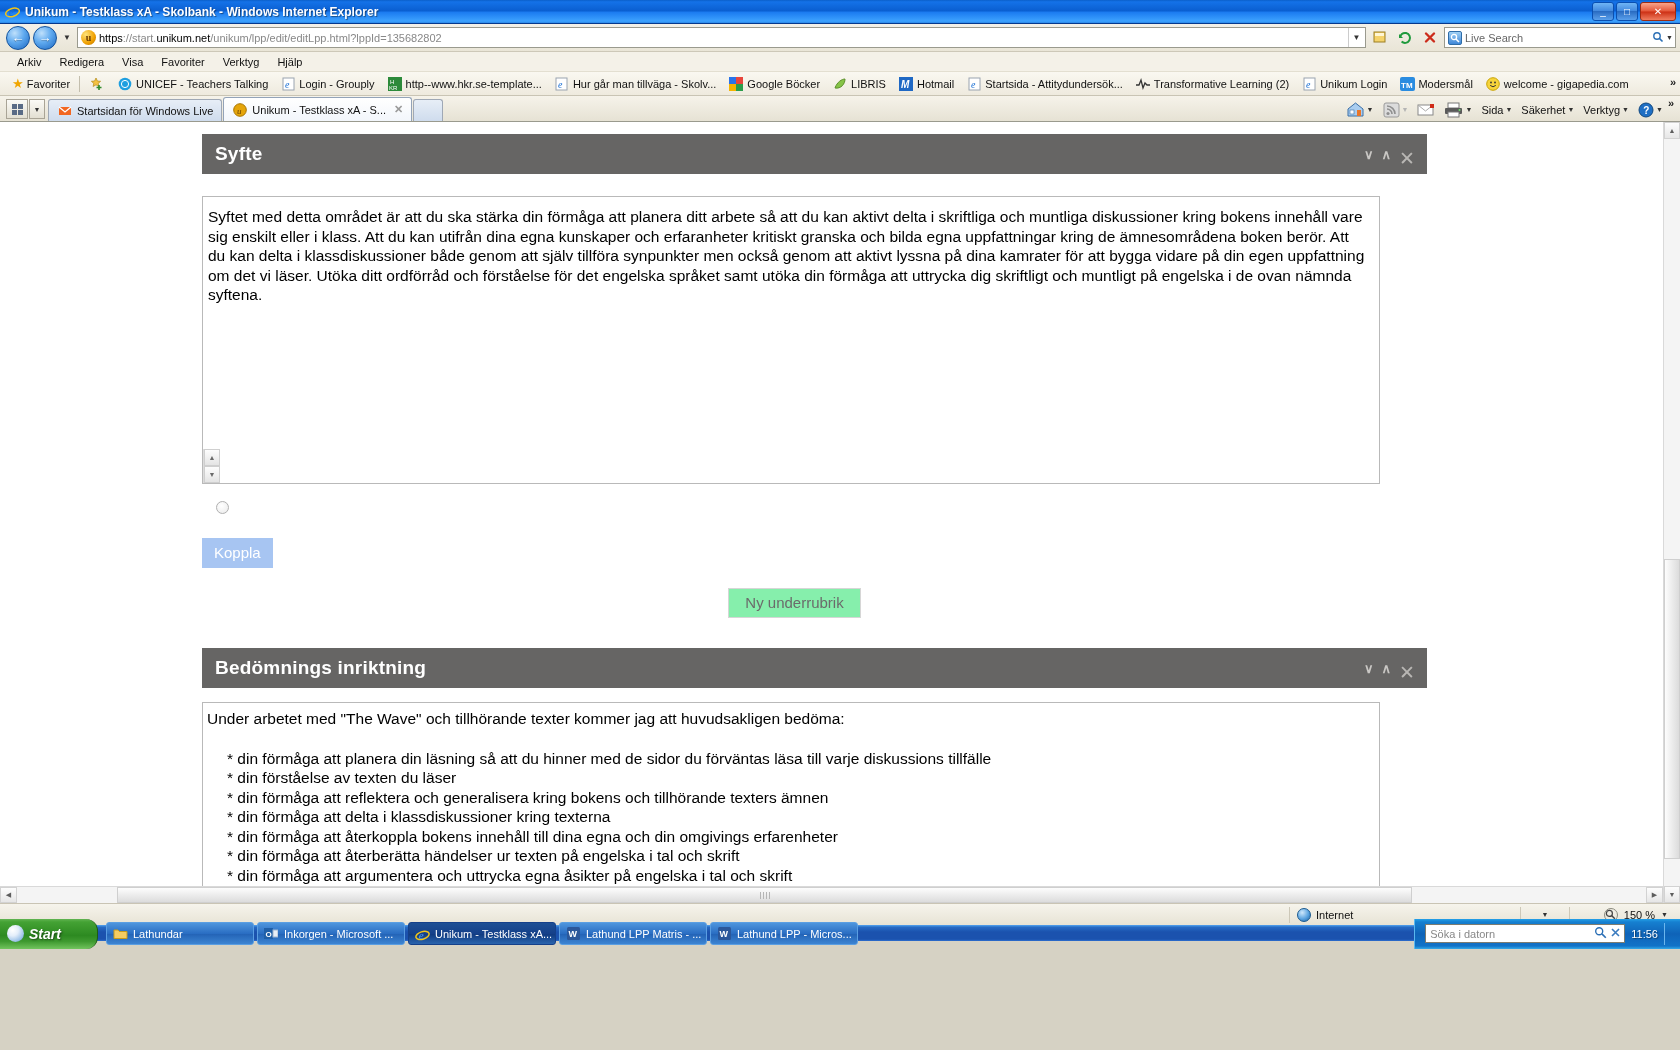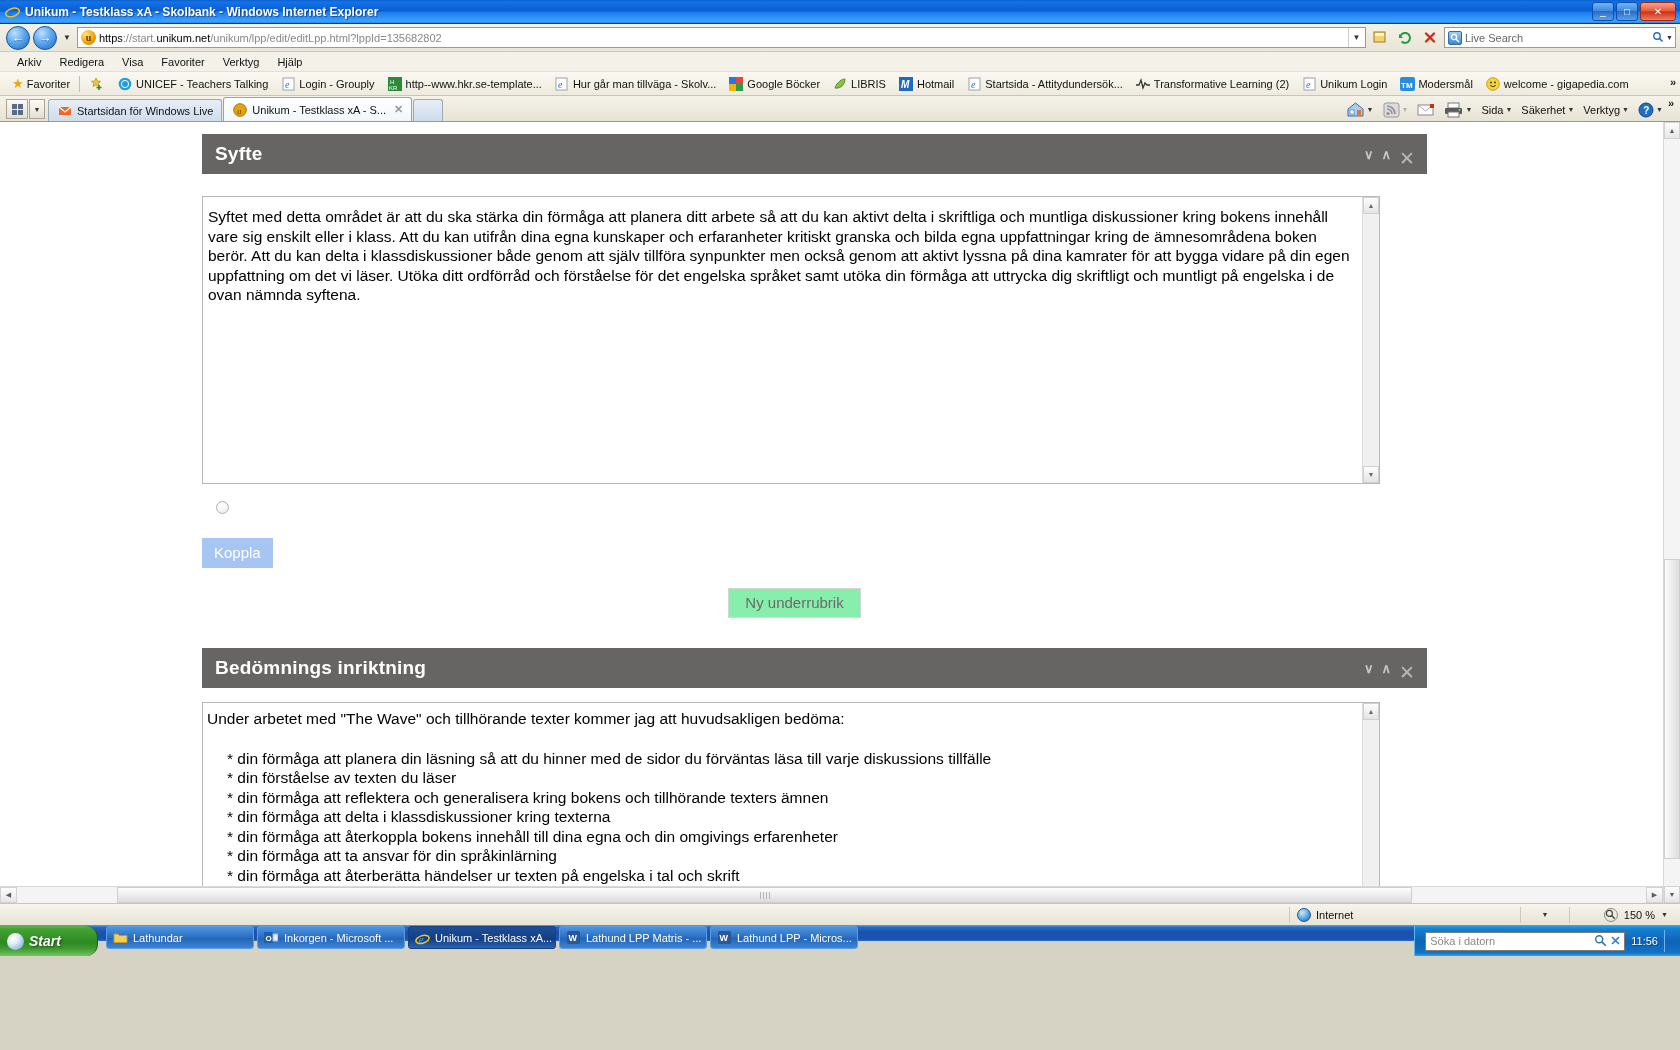--- a/index.html
+++ b/index.html
@@ -194,20 +194,21 @@
   .sec-ctrls .xx { color: #b9b7b4; font-size: 19px; line-height: 1; position: relative; top: 4px; }
 
   .sec-body { padding: 0; }
 
   .textarea-box {
     margin: 22px 47px 0 0;
     border: 1px solid #b9b9b9;
     background: #fff;
     display: flex;
     position: relative;
+    flex-direction: column;
   }
   .ta-text {
     flex: 1;
     padding: 10px 10px 10px 5px;
     font-size: 15.5px;
     color: #000;
     line-height: 19.5px;
   }
   .ta-text p { margin: 0; }
 
@@ -318,21 +319,21 @@
     width: 14px; height: 14px; border-radius: 50%;
     background: radial-gradient(circle at 35% 30%, #cfe8fb, #5ba4e0 55%, #1e5f9e);
     border: 1px solid #19598f;
   }
   .zoom-ico { width:14px;height:14px;border:1px solid #8a8a7e;border-radius:50%;display:flex;align-items:center;justify-content:center;font-size:8px;color:#333;}
 
   
   .taskbar {
     height: 16px;
     background: linear-gradient(to bottom, #3f8cdb 0%, #276ac4 8%, #1b52ae 40%, #1b52ae 88%, #2e6fd0 100%);
-    display: flex; align-items: flex-start;
+    display: flex; align-items: center;
     border-top: 1px solid #4a97e6;
   }
   .startbtn {
     height: 30px; width: 98px;
     background: linear-gradient(to bottom, #61b451 0%, #44a234 10%, #2d8a21 55%, #3f9a30 75%, #72c45e 100%);
     border-radius: 0 12px 12px 0;
     display: flex; align-items: center; gap: 5px;
     padding-left: 7px;
     color: #fff; font-size: 14px; font-weight: bold; font-style: italic;
     text-shadow: 1px 1px 2px rgba(0,0,0,.5);
@@ -732,21 +733,20 @@
         <div class="sec-body">
           <div class="textarea-box" style="height:250px; margin-top:14px;">
             <div class="ta-text list-body">
               <div class="lead">Under arbetet med "The Wave" och tillhörande texter kommer jag att huvudsakligen bedöma:</div>
               <ul>
                 <li>* din förmåga att planera din läsning så att du hinner med de sidor du förväntas läsa till varje diskussions tillfälle</li>
                 <li>* din förståelse av texten du läser</li>
                 <li>* din förmåga att reflektera och generalisera kring bokens och tillhörande texters ämnen</li>
                 <li>* din förmåga att delta i klassdiskussioner kring texterna</li>
                 <li>* din förmåga att återkoppla bokens innehåll till dina egna och din omgivings erfarenheter</li>
-                <li>* din förmåga att ta ansvar för din språkinlärning</li>
                 <li>* din förmåga att återberätta händelser ur texten på engelska i tal och skrift</li>
                 <li>* din förmåga att argumentera och uttrycka egna åsikter på engelska i tal och skrift</li>
               </ul>
             </div>
             <div class="ta-sb">
               <div class="arr">▲</div>
 
             </div>
           </div>
         </div>

